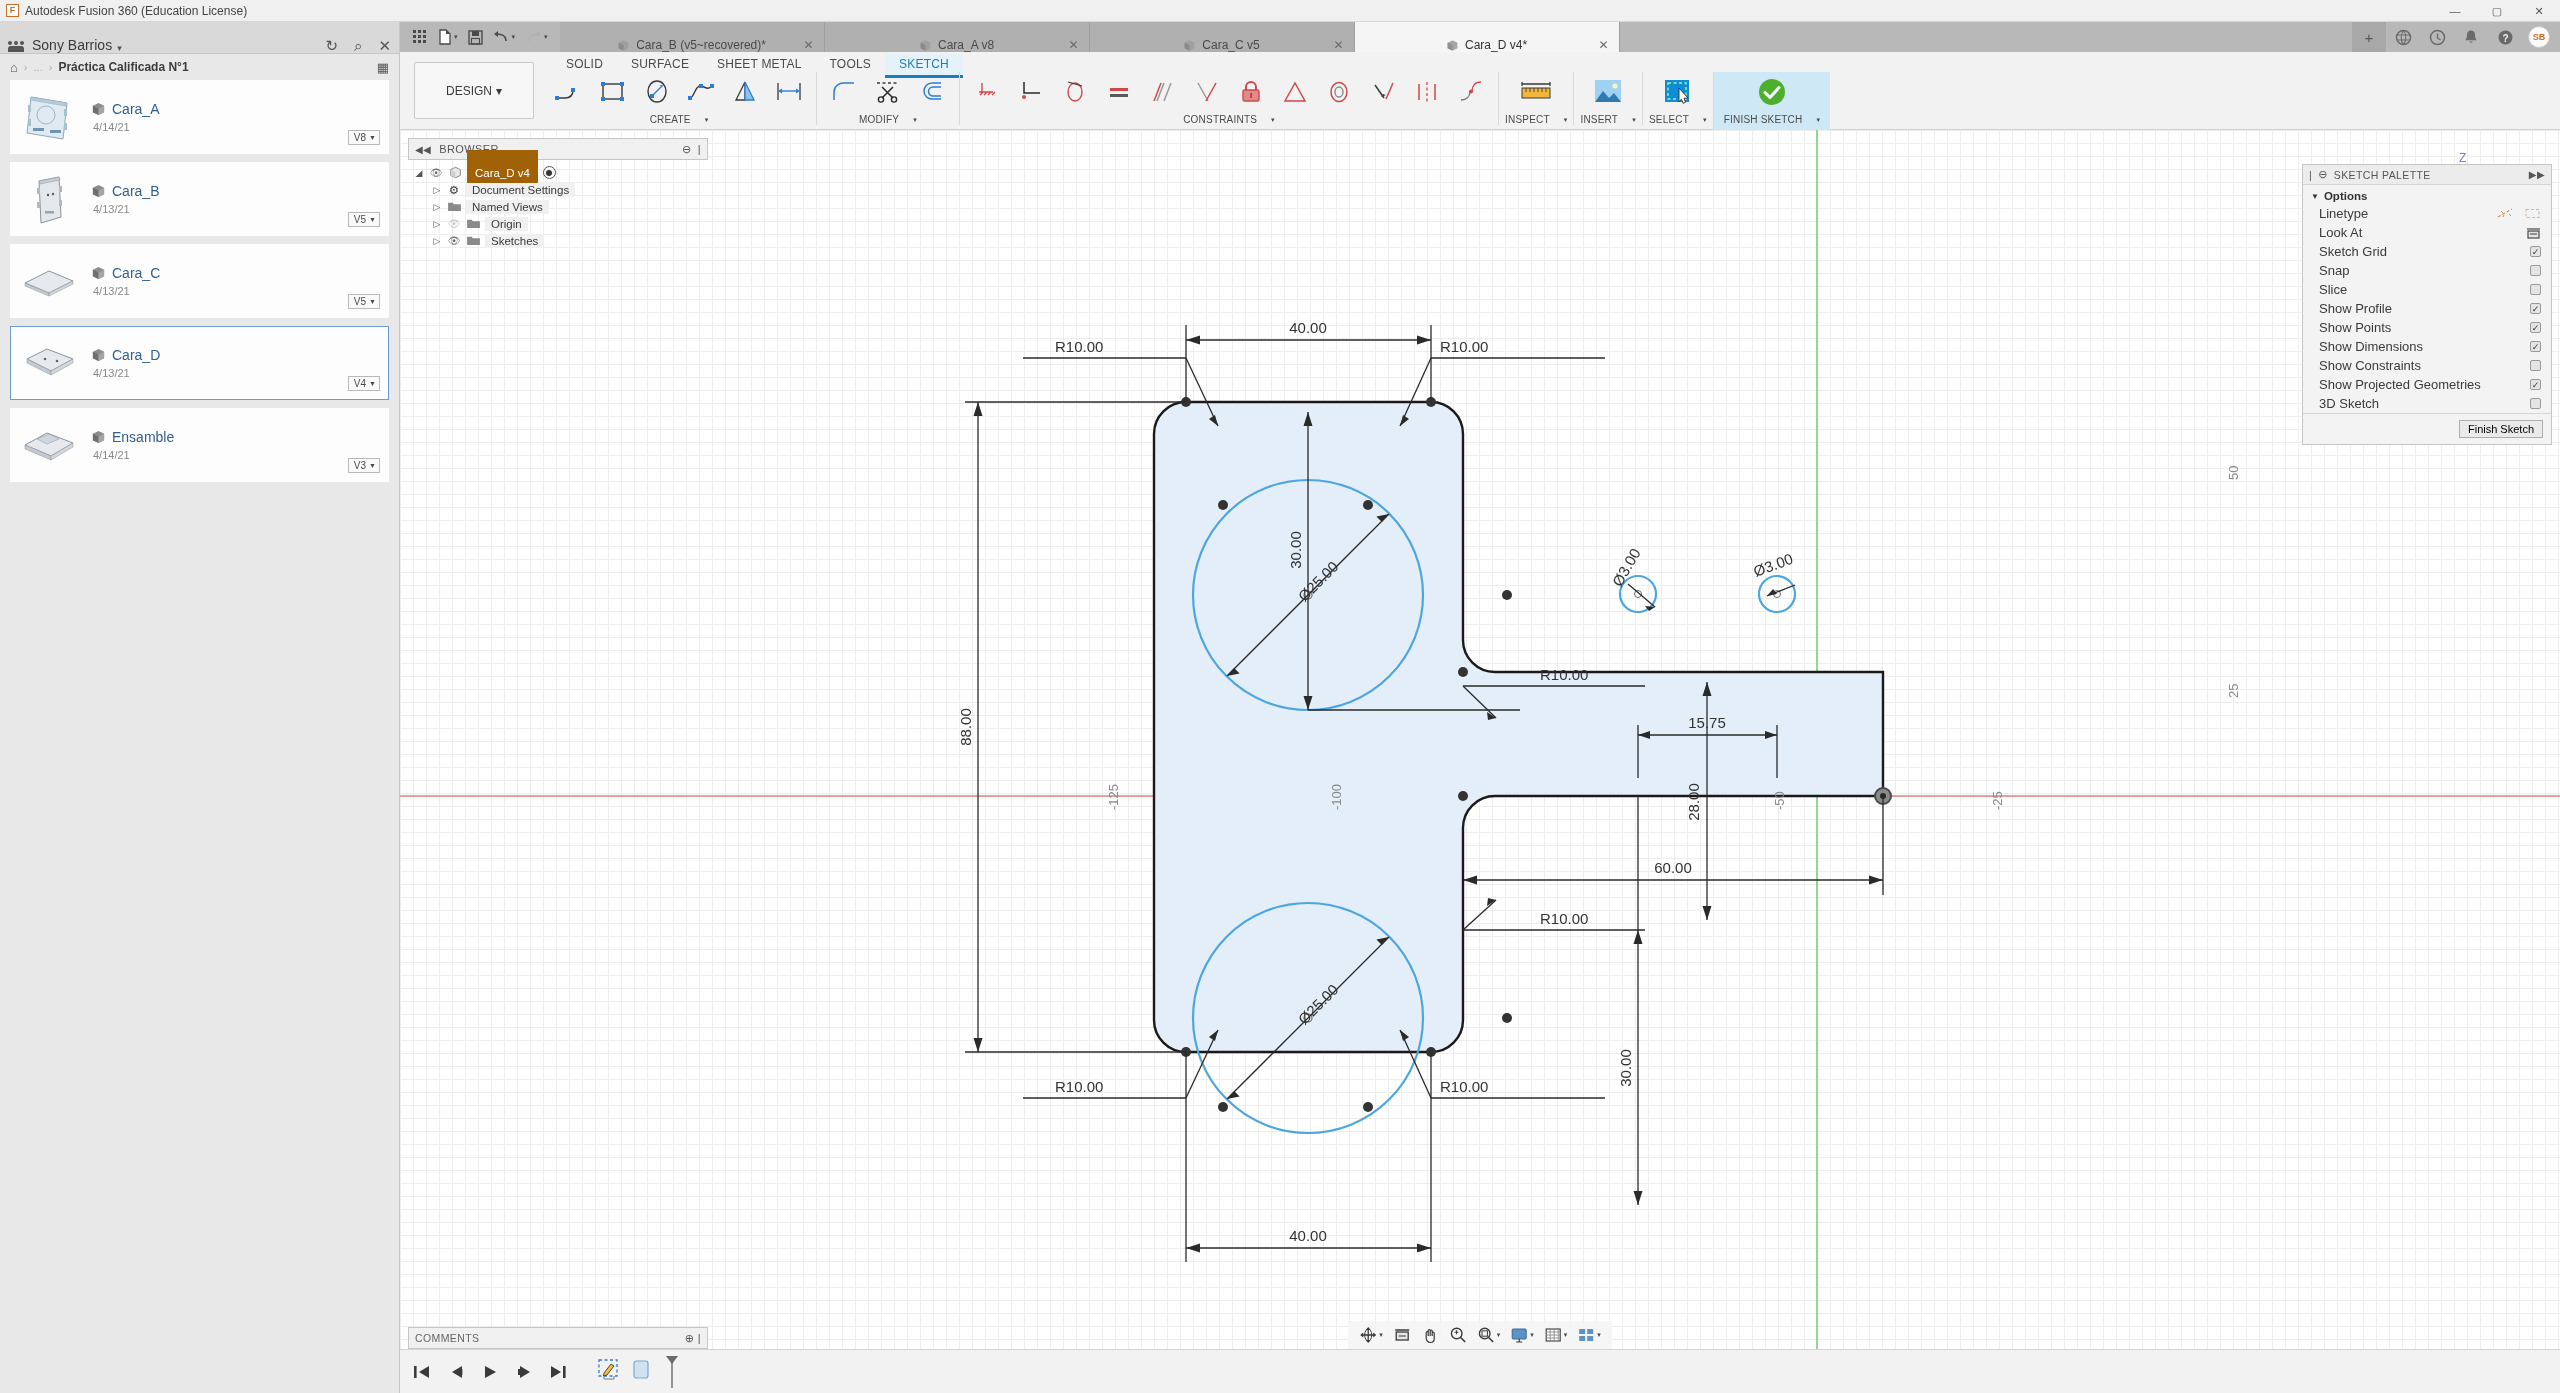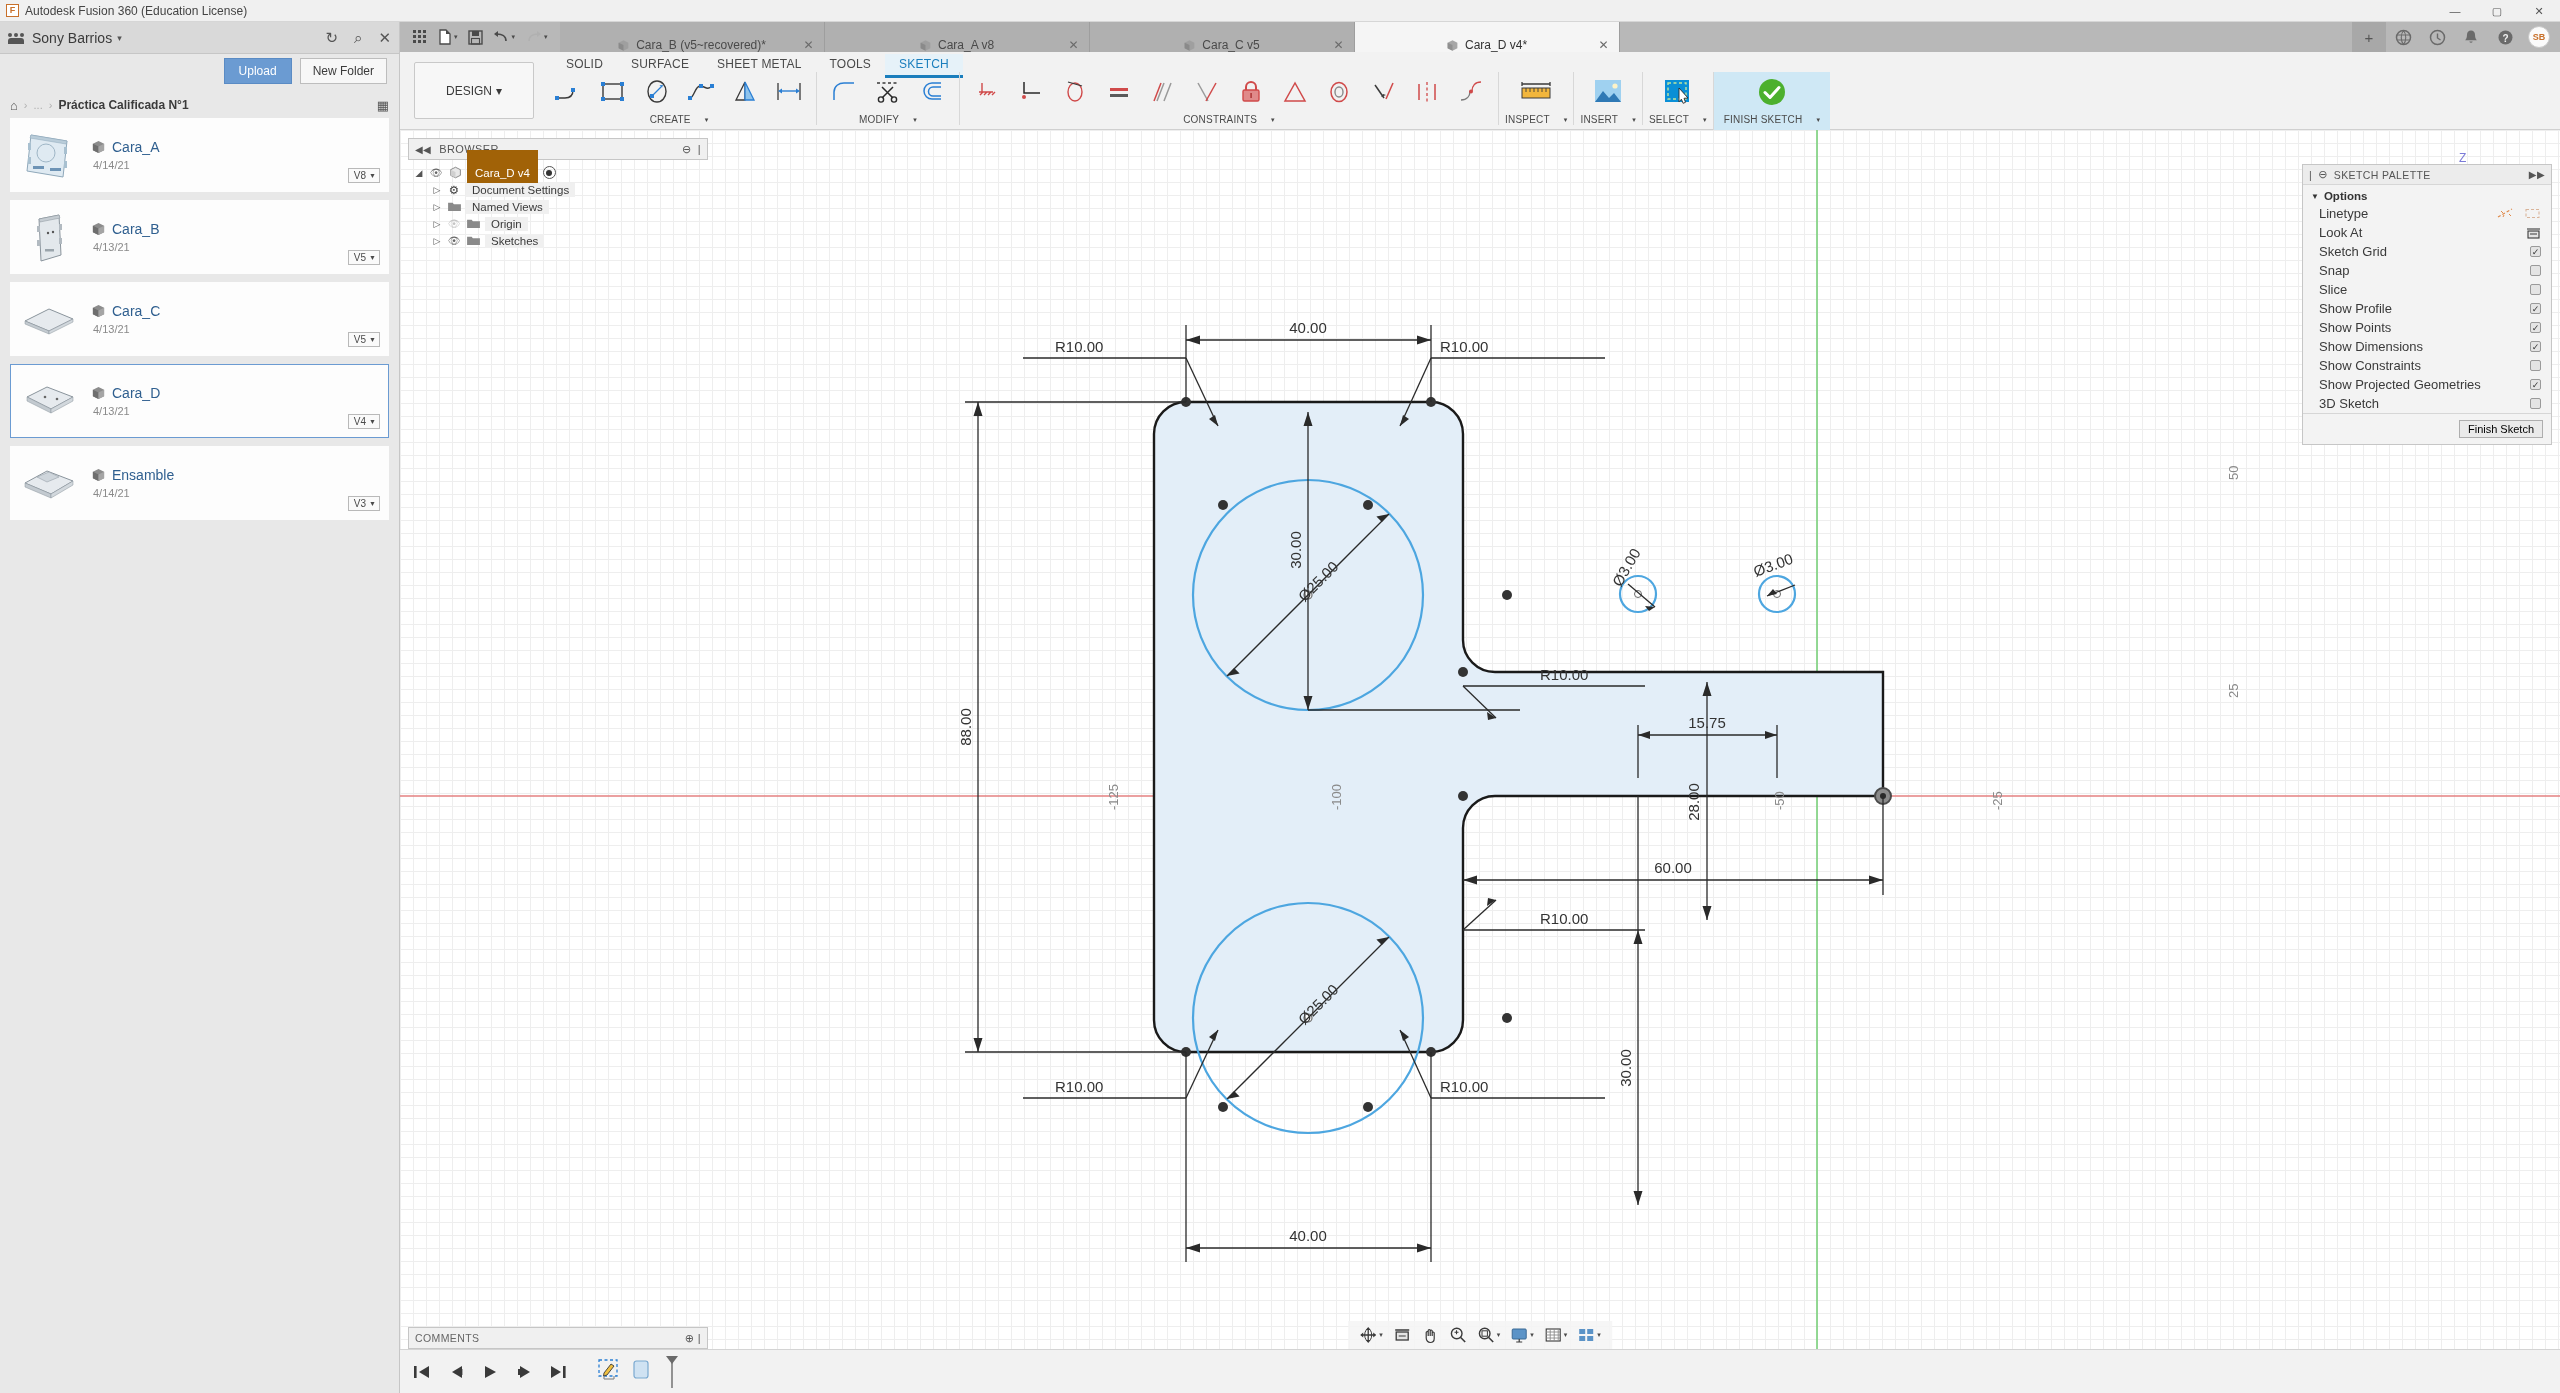--- a/index.html
+++ b/index.html
@@ -31,21 +31,21 @@
     width: 42px; height: 22px; display: flex; align-items: center; justify-content: center;
     font-size: 11px; color: #555;
   }
 
   
   .datapanel {
     position: absolute; left: 0; top: 22px; width: 400px; height: 1371px;
     background: #e8e8e8; border-right: 1px solid #c6c6c6;
   }
   .dp-head {
-    height: 32px; background: #d9d9d9; display: flex; align-items: center;
+    height: 32px; background: #d9d9d9; display: flex; align-items: flex-end;
     padding: 0 8px; border-bottom: 1px solid #c6c6c6;
   }
   .dp-head .hubicon { width: 18px; height: 14px; margin-right: 6px; position: relative; }
   .dp-head .hubicon i {
     position: absolute; width: 4px; height: 4px; border-radius: 50%; background: #555; top: 2px;
   }
   .dp-head .hubicon i:nth-child(1){ left:0 } .dp-head .hubicon i:nth-child(2){ left:6px }
   .dp-head .hubicon i:nth-child(3){ left:12px }
   .dp-head .hubicon b {
     position: absolute; bottom: 1px; left: 0; width: 16px; height: 6px;
@@ -276,24 +276,20 @@
       <div class="hubname">Sony Barrios</div>
       <div class="caret">▾</div>
       <div class="hactions">
         <span>↻</span>
         <span>⌕</span>
         <span>✕</span>
       </div>
     </div>
 
 
-    <div class="dp-actions">
-      <div class="btn-upload">Upload</div>
-      <div class="btn-newfolder">New Folder</div>
-    </div>
 
     <div class="breadcrumb">
       <span class="home">⌂</span>
       <span class="sep">›</span>
       <span class="sep">...</span>
       <span class="sep">›</span>
       <span class="crumb-last">Práctica Calificada N°1</span>
       <span class="bc-right">▦</span>
     </div>
 

